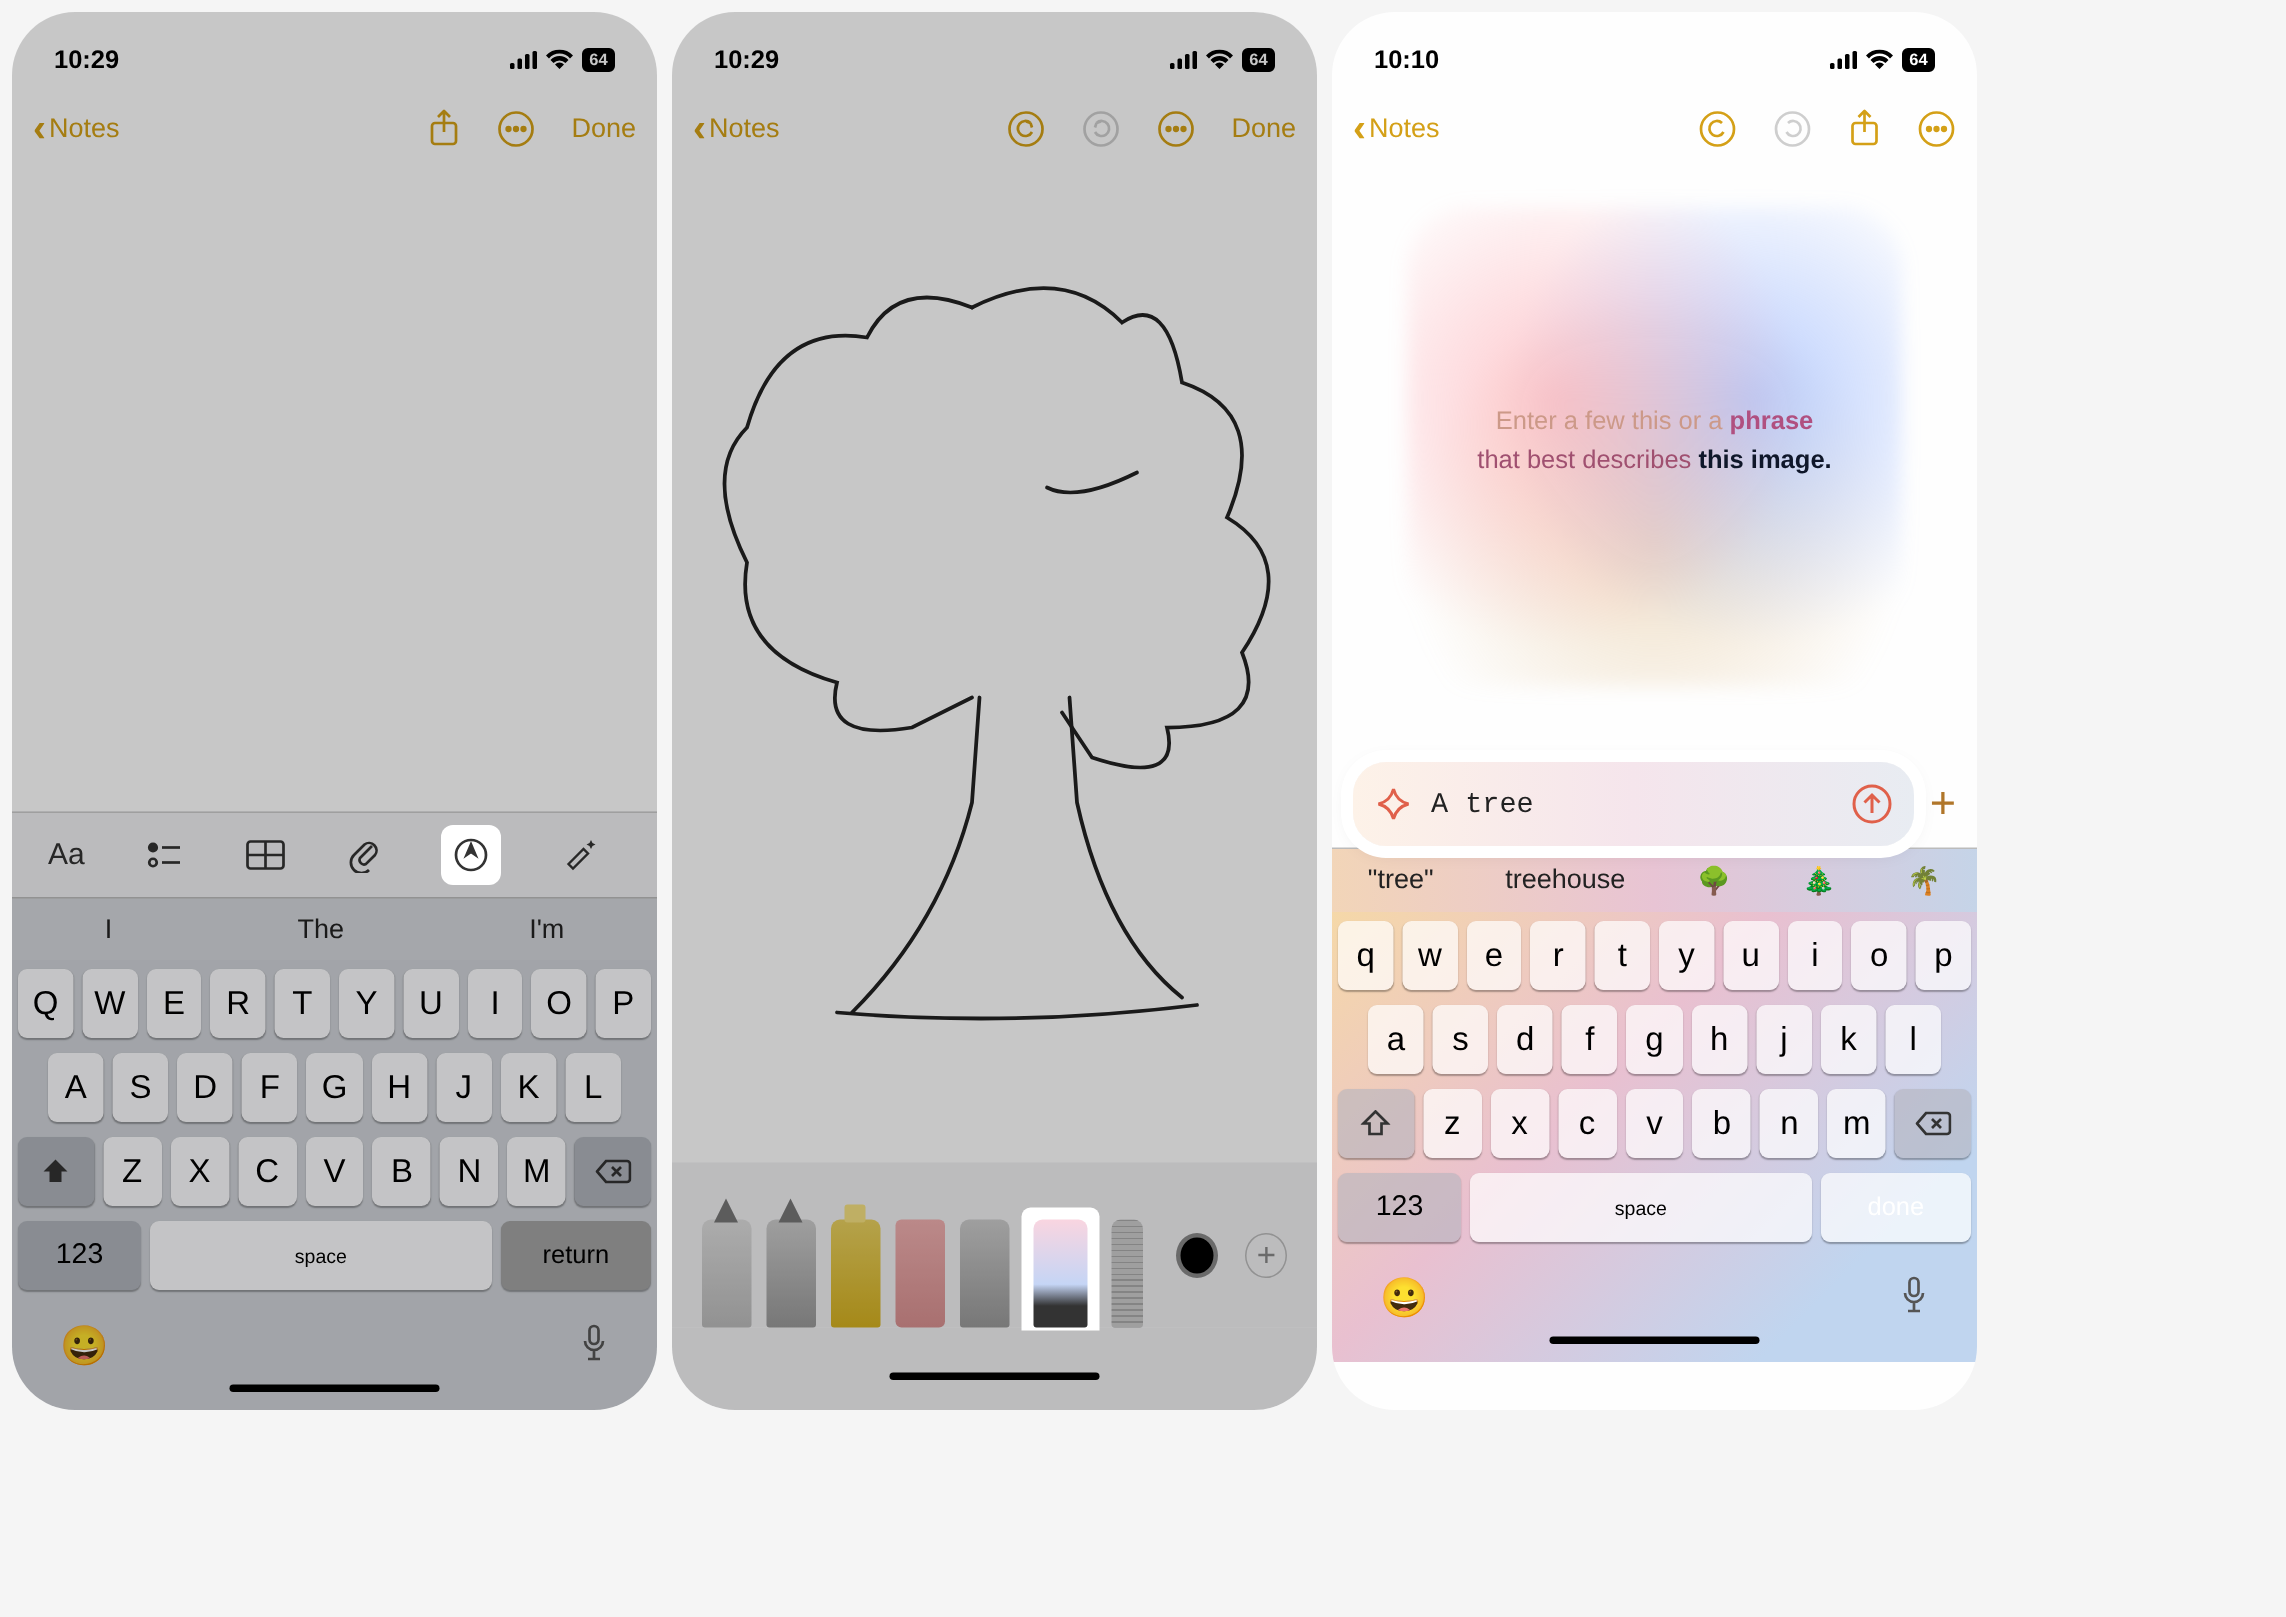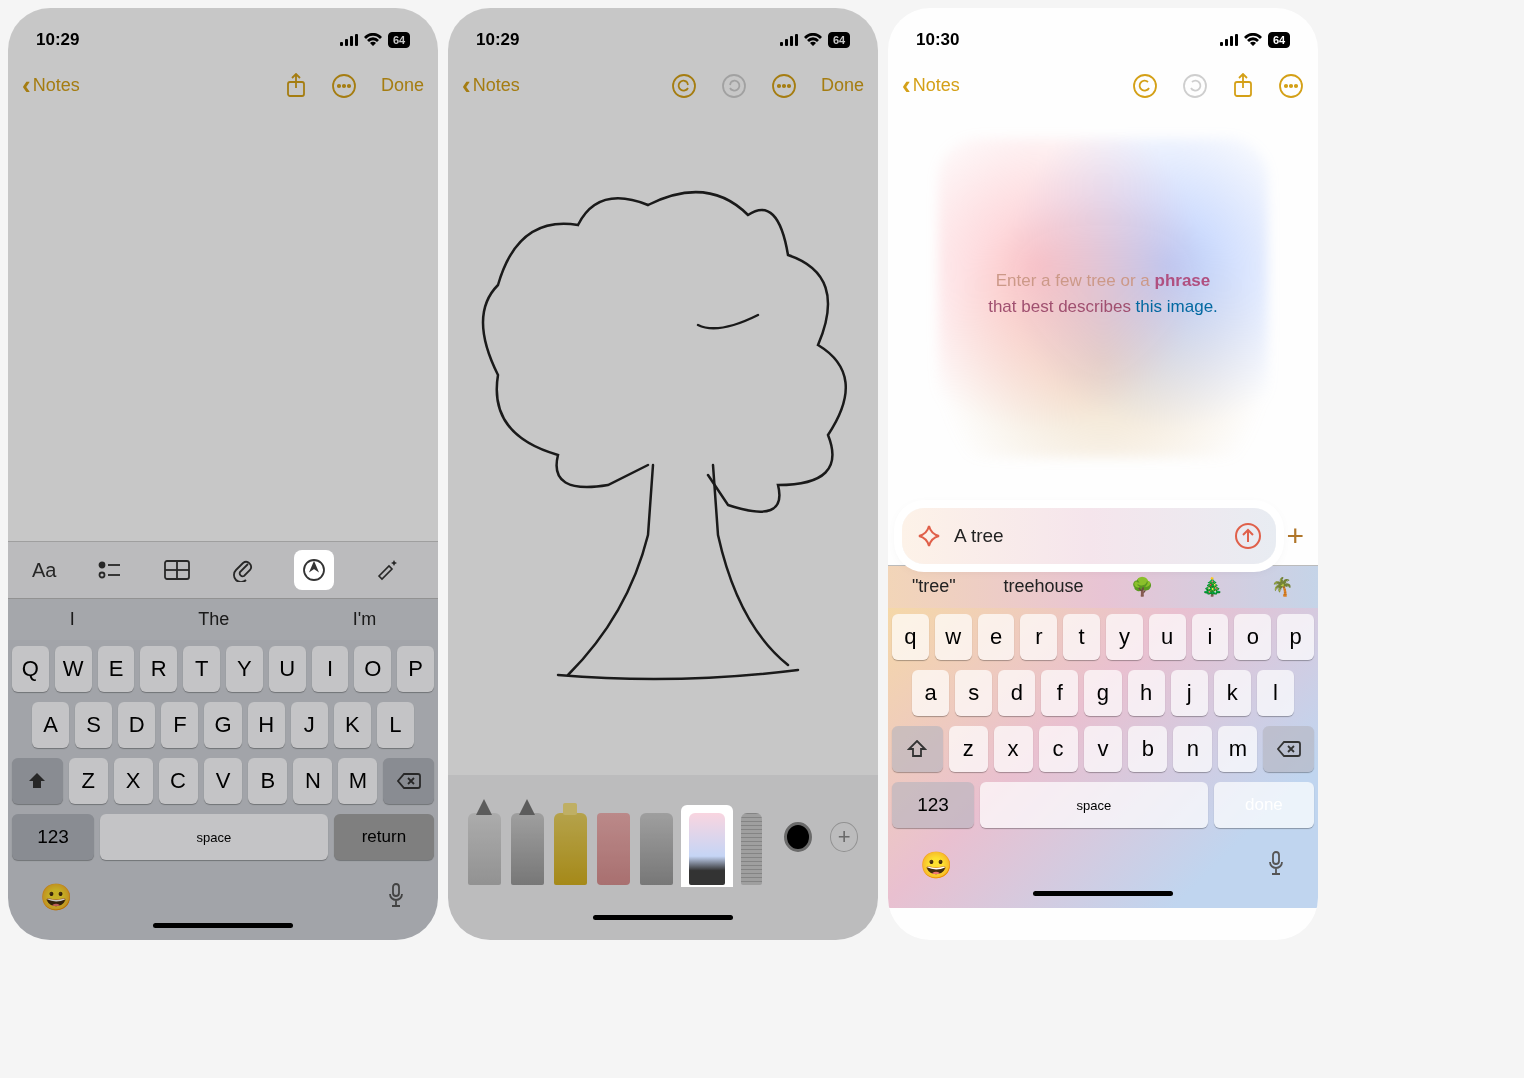--- a/index.html
+++ b/index.html
@@ -57,24 +57,24 @@
 .tool.pencil{background:linear-gradient(#ccc,#999)}
 .tool.wand{background:linear-gradient(180deg,#f9d5e0,#c5d5f5 60%,#333 80%)}
 .tool.ruler{background:repeating-linear-gradient(0deg,#ccc,#ccc 3px,#aaa 3px,#aaa 4px);width:24px}
 .tool-highlight { background: #fff; padding: 6px 6px 0; border-radius: 4px 4px 0 0; box-shadow: 0 0 0 2px #fff; z-index: 200; }
 .color-dot { width: 30px; height: 30px; border-radius: 50%; background: #000; border: 3px solid #888; margin-left: 12px; align-self: center; }
 .add-dot { width: 30px; height: 30px; border-radius: 50%; border: 1px solid #bbb; display: flex; align-items: center; justify-content: center; align-self: center; margin-left: 8px; color: #888; font-size: 22px; }
 
 
 .halo { position: absolute; top: 130px; left: 50px; right: 50px; height: 320px; border-radius: 40px; background: radial-gradient(circle at 30% 40%, rgba(255,150,160,.5), transparent 55%), radial-gradient(circle at 70% 40%, rgba(120,160,255,.5), transparent 55%), radial-gradient(circle at 50% 70%, rgba(220,180,120,.4), transparent 60%); filter: blur(6px); }
 .halo-text { position: absolute; top: 260px; left: 30px; right: 30px; text-align: center; font-size: 17px; line-height: 1.5; }
-.halo-text .w1{color:#c98;margin-top:32px; } .halo-text .w2{color:#b05080;font-weight:700} .halo-text .w3{color:#a05070} .halo-text .w4{color:#0369a1;font-weight:400}
+.halo-text .w1{color:#c98;margin-top:32px; } .halo-text .w2{color:#b05080;font-weight:700} .halo-text .w3{color:#a05070} .halo-text .w4{color:#0f172a;font-weight:700}
 
 .prompt-bar { position: absolute; top: 500px; left: 14px; right: 14px; display: flex; align-items: center; gap: 10px; z-index: 200; }
-.prompt-inner { flex: 1; background: linear-gradient(90deg,#fdf2e8,#f5e5ec,#e8ecf2); border-radius: 22px; padding: 14px 14px; display: flex; align-items: center; gap: 12px; box-shadow: 0 0 0 8px #fff, 0 2px 14px rgba(0,0,0,0.15); }
+.prompt-inner { flex: 1; background: linear-gradient(90deg,#fdf2e8,#f5e5ec,#e8ecf2); border-radius: 22px; padding: 14px 14px; display: flex; align-items: center; gap: 12px; box-shadow: 0 0 0 8px #fff, 0 2px 14px rgba(0,0,0,0.15); font-family: Liberation Mono, monospace; }
 .prompt-text { flex: 1; font-size: 19px; color: #222; }
 .plus-out { color: #b0762a; font-size: 30px; font-weight: 300; }
 
 svg { display: block; }
 </style>
 </head>
 <body>
 
 <div class="phone dim1">
   <div class="phone-inner">
@@ -303,21 +303,21 @@
     </div>
     <div style="flex:1;background:#f1f1f3">
       <div class="home-ind" style="margin-top:30px"></div>
     </div>
   </div>
 </div>
 
 <div class="phone" style="background:#fefefe">
   <div class="phone-inner">
     <div class="status-bar">
-      <span>10:30</span>
+      <span>10:10</span>
       <div class="status-right">
         <span class="signal-bars">
             <span></span>
             <span></span>
             <span></span>
             <span></span>
           </span>
         <span>
             <svg width="18" height="14" viewBox="0 0 18 14">
               <path d="M9 13 L6 10 A4 4 0 0 1 12 10 Z M3 7 A8 8 0 0 1 15 7 L13 9 A5.5 5.5 0 0 0 5 9 Z M0 4 A12 12 0 0 1 18 4 L16 6 A9 9 0 0 0 2 6 Z" fill="#000"></path>
@@ -356,21 +356,21 @@
               <circle cx="8" cy="13" r="1.2" fill="#d4a017"></circle>
               <circle cx="13" cy="13" r="1.2" fill="#d4a017"></circle>
               <circle cx="18" cy="13" r="1.2" fill="#d4a017"></circle>
             </svg>
           </span>
       </div>
     </div>
 
     <div class="halo"></div>
     <div class="halo-text">
-      <span class="w1">Enter a </span><span class="w1">few tree or a </span><span class="w2">phrase</span><br>
+      <span class="w1">Enter a </span><span class="w1">few this or a </span><span class="w2">phrase</span><br>
       <span class="w3">that best </span><span class="w3">describes </span><span class="w4">this image.</span>
     </div>
 
     <div class="prompt-bar">
       <div class="prompt-inner">
         <span>
             <svg width="26" height="26" viewBox="0 0 26 26" fill="none" stroke="#e0604a" stroke-width="2">
               <path d="M13 3 Q15 11 23 13 Q15 15 13 23 Q11 15 3 13 Q11 11 13 3 Z"></path>
             </svg>
           </span>

